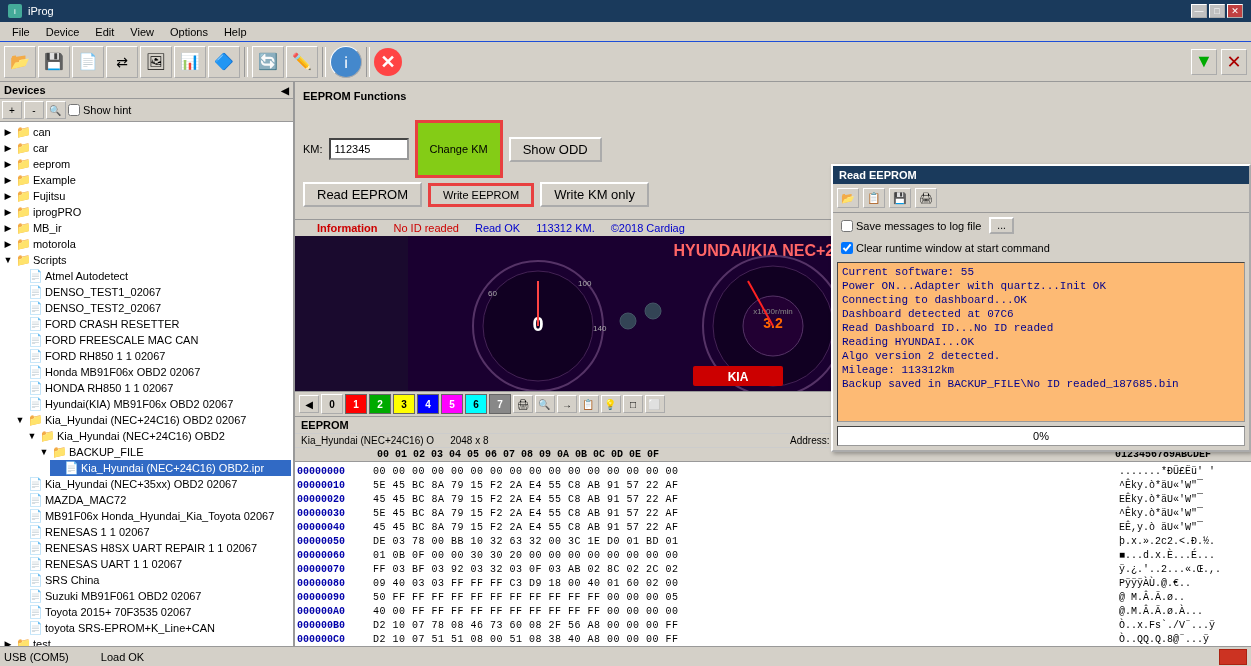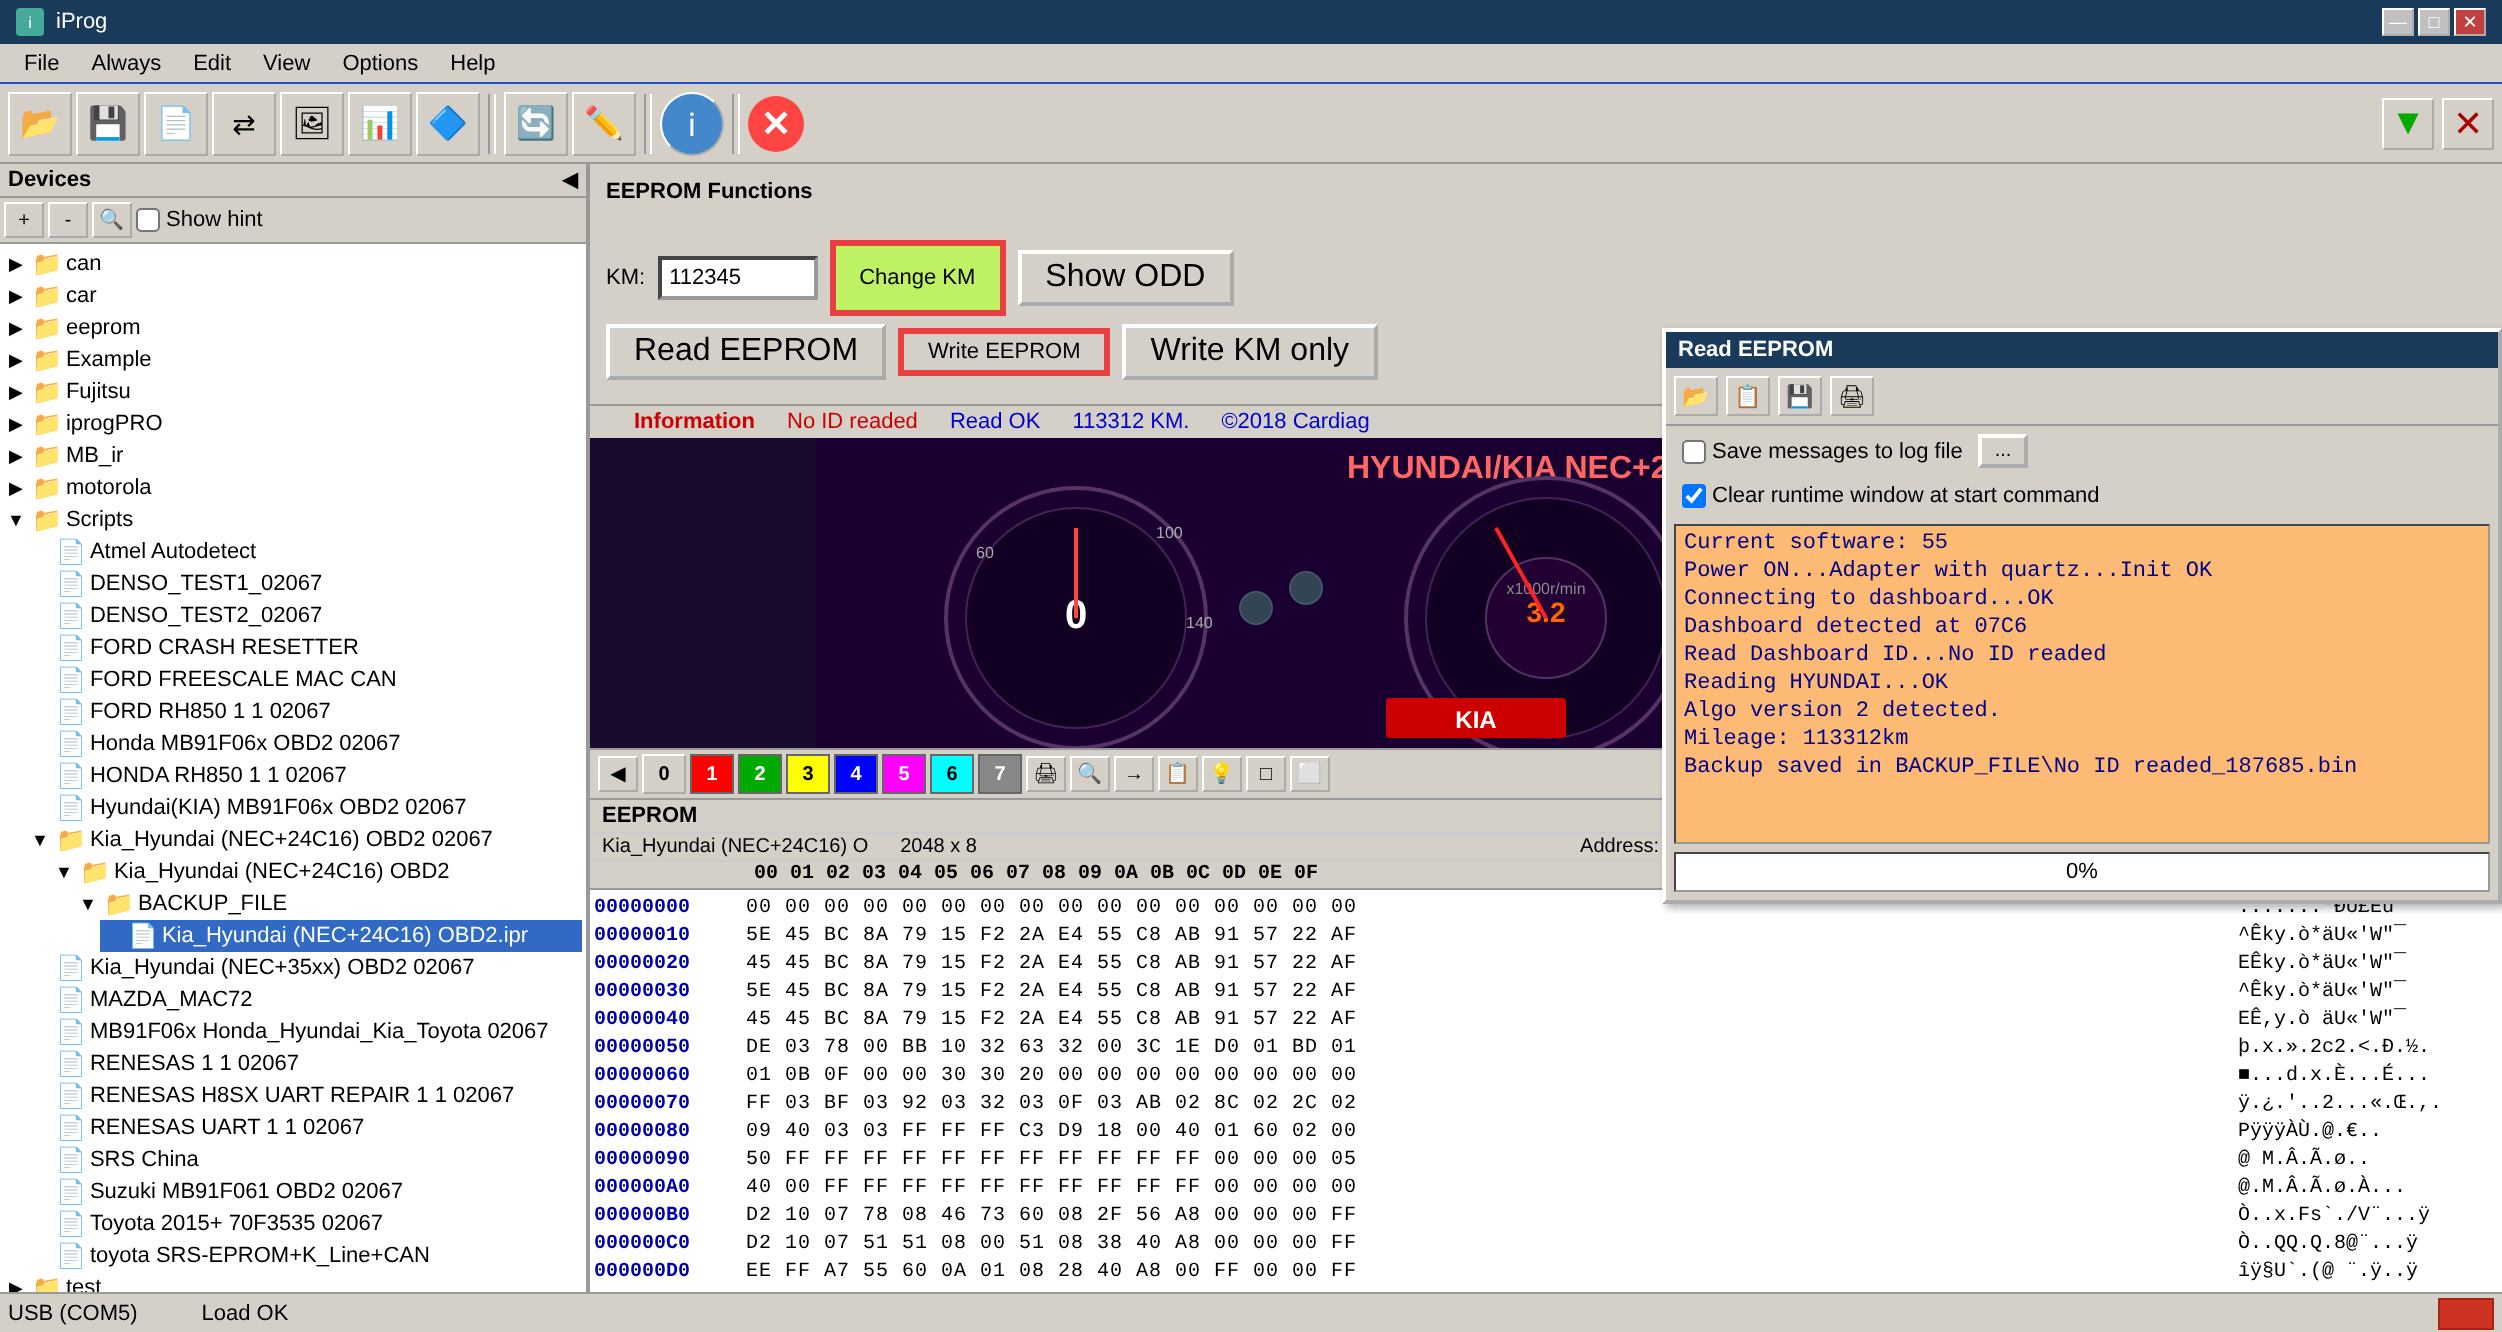--- a/index.html
+++ b/index.html
@@ -41,22 +41,22 @@
     
     
     .right-panel { flex: 1; display: flex; flex-direction: column; overflow: hidden; }
     
     
     .eeprom-functions { background: #d4d0c8; padding: 8px; border-bottom: 1px solid #999; }
     .eeprom-title { font-weight: bold; margin-bottom: 18px; }
     .eeprom-row { display: flex; align-items: center; gap: 6px; margin-bottom: 4px; }
     .km-label { font-size: 11px; }
     .km-input { width: 80px; height: 22px; border: 2px inset #999; padding: 2px 4px; font-size: 11px; }
-    .btn-change { background: #bef264; border: 2px outset #fff; padding: 10px 12px; cursor: pointer; font-size: 11px; border: 3px solid #e84040; }
-    .btn-normal { background: #d4d0c8; border: 2px outset #fff; padding: 3px 12px; cursor: pointer; font-size: 16px; }
+    .btn-change { background: #84cc16; border: 2px outset #fff; padding: 20px 12px; cursor: pointer; font-size: 11px; border: 3px solid #e84040; }
+    .btn-normal { background: #d4d0c8; border: 2px outset #fff; padding: 3px 12px; cursor: pointer; font-size: 13px; }
     .btn-write { background: #d4d0c8; border: 2px outset #fff; padding: 3px 12px; cursor: pointer; font-size: 11px; border: 3px solid #e84040; }
     
     
     .info-bar { display: flex; align-items: center; gap: 16px; padding: 2px 6px; font-size: 11px; }
     .info-label { font-weight: bold; margin-left: 16px; }
     .info-red { color: #cc0000; }
     .info-blue { color: #0000cc; }
     
     
     .dashboard-area { background: #1a0a2e; height: 155px; display: flex; align-items: center; justify-content: center; overflow: hidden; position: relative; }
@@ -110,21 +110,21 @@
     </div>
     <div class="titlebar-controls">
       <div class="titlebar-btn">—</div>
       <div class="titlebar-btn">□</div>
       <div class="titlebar-btn" style="background:#c04040; color:white;">✕</div>
     </div>
   </div>
 
   <div class="menubar">
     <span class="menu-item">File</span>
-    <span class="menu-item">Always</span>
+    <span class="menu-item">Device</span>
     <span class="menu-item">Edit</span>
     <span class="menu-item">View</span>
     <span class="menu-item">Options</span>
     <span class="menu-item">Help</span>
   </div>
 
   <div class="toolbar">
     <div class="toolbar-btn">📂</div>
     <div class="toolbar-btn">💾</div>
     <div class="toolbar-btn">📄</div>

